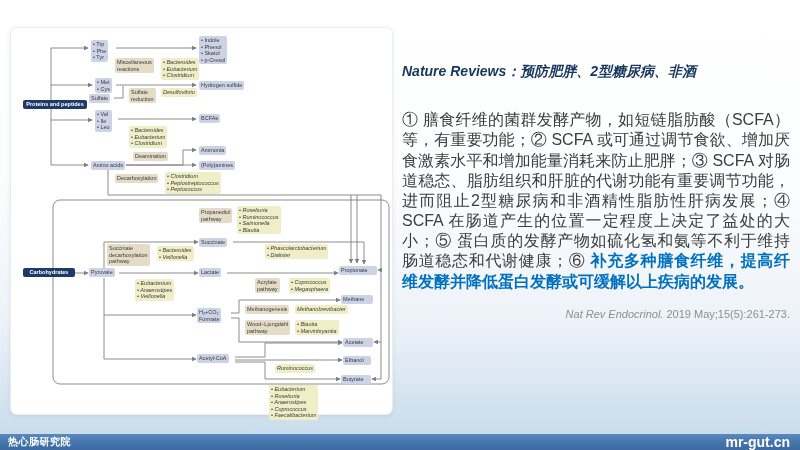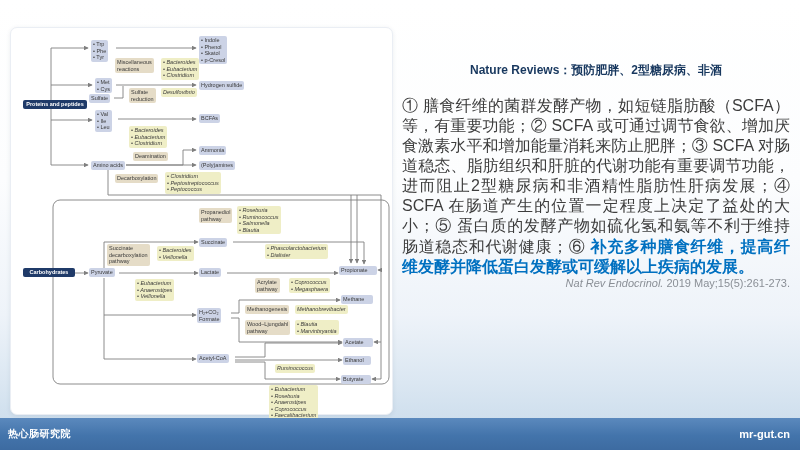--- a/index.html
+++ b/index.html
@@ -15,33 +15,33 @@
     box-shadow:0 1px 4px rgba(60,80,110,0.10);
   }
   .diagram-layer, .diagram-svg { position:absolute; left:0; top:0; width:383px; height:388px; }
   .node { position:absolute; font-size:5.5px; line-height:1.2; padding:1px 2px;
           border-radius:2px; color:#3a3a3a; white-space:nowrap; }
   .node.metabolite { background:#ccd3e6; }
   .node.source { background:#1f3a68; color:#ffffff; font-weight:bold; text-align:center; }
   .node.process { background:#e5dcc7; }
   .node.bacteria { background:#efeec6; font-style:italic; }
   .right-panel { position:absolute; left:402px; top:62px; width:388px; }
-  .slide-title { text-align:center; font-weight:bold; font-size:12px; line-height:1.38; color:#17375e; }
-  .summary { margin-top:17px; font-size:16px; line-height:1.26; color:#3d3d3d; text-align:justify; }
+  .slide-title { text-align:left; font-weight:bold; font-size:14px; line-height:1.38; color:#17375e;font-style:italic; }
+  .summary { margin-top:29px; font-size:16px; line-height:1.26; color:#3d3d3d; text-align:justify; }
   .em-blue { color:#0070c0; font-weight:bold; }
-  .citation { margin-top:0; text-align:right; font-size:11px; color:#8a8f96; }
+  .citation { margin-top:16px; text-align:right; font-size:11px; color:#8a8f96; }
   .citation .jrnl { font-style:italic; }
   .footer-bar {
-    position:absolute; left:0; bottom:0; width:800px; height:32px;
+    position:absolute; left:0; bottom:0; width:800px; height:16px;
     background:linear-gradient(180deg,#5b89bd 0%,#4374ab 55%,#3d6ba1 100%);
     display:flex; align-items:center; justify-content:space-between;
     color:#ffffff;
   }
   .footer-left { font-size:10px; font-weight:bold; padding-left:8px; letter-spacing:0.5px; }
-  .footer-right { font-size:11px; font-weight:bold; padding-right:10px; }
+  .footer-right { font-size:14px; font-weight:bold; padding-right:10px; }
 </style>
 </head>
 <body>
 
 <div class="diagram-panel">
   <svg class="diagram-svg" viewBox="0 0 383 388" width="383" height="388" xmlns="http://www.w3.org/2000/svg">
     <defs>
       <marker id="arrow" viewBox="0 0 8 8" refX="7" refY="4" markerWidth="5.5" markerHeight="5.5" orient="auto-start-reverse">
         <path d="M0,0 L8,4 L0,8 z" fill="#7f7f7f"></path>
       </marker>

